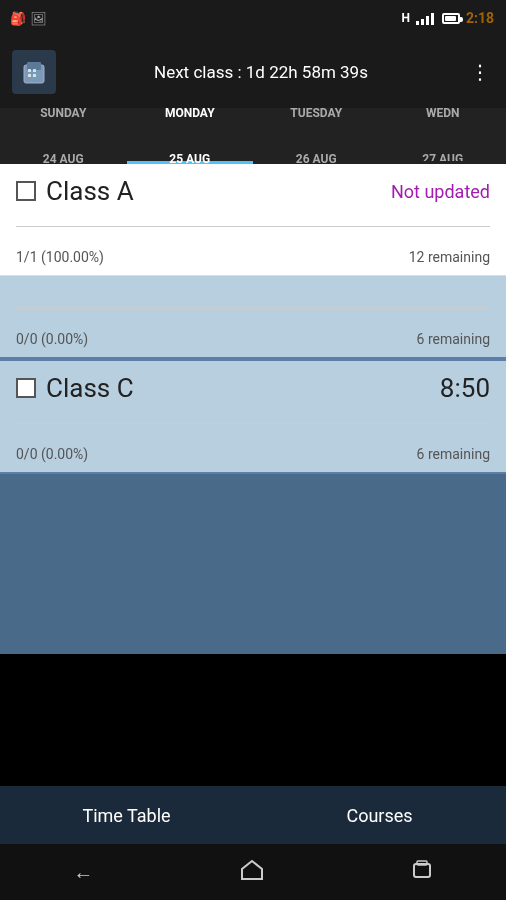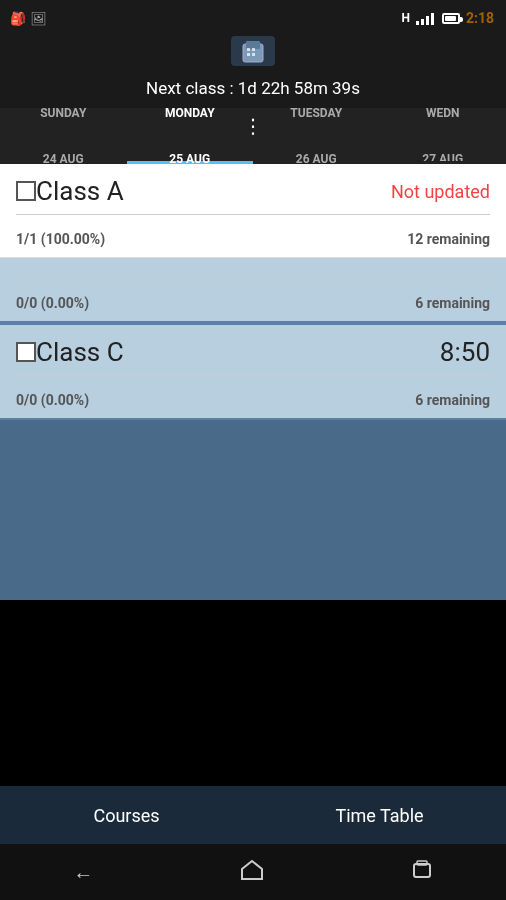--- a/index.html
+++ b/index.html
@@ -42,21 +42,20 @@
 
     
     #top-bar {
       width: 100%;
       height: 72px;
       background: #1a1a1a;
       display: flex;
       align-items: center;
       padding: 0 12px;
       gap: 12px;
-      flex-direction: column;
     }
     .app-icon {
       width: 44px;
       height: 44px;
       background: #2a3a4a;
       border-radius: 4px;
       display: flex;
       align-items: center;
       justify-content: center;
       font-size: 22px;
@@ -131,49 +130,49 @@
     }
     .class-header {
       display: flex;
       align-items: center;
       justify-content: space-between;
       margin-bottom: 6px;
     }
     .class-left {
       display: flex;
       align-items: center;
+      gap: 10px;
     }
     .class-checkbox {
       width: 20px;
       height: 20px;
       border: 2px solid #555;
       background: #fff;
       flex-shrink: 0;
     }
     .class-name {
       font-size: 26px;
       color: #222;
       font-weight: normal;
     }
     .class-status {
       font-size: 18px;
-      color: #ef4444;
+      color: #a21caf;
     }
     .class-time {
       font-size: 26px;
       color: #222;
     }
     .class-footer {
       display: flex;
       justify-content: space-between;
       align-items: center;
       border-top: 1px solid #ccc;
-      padding-top: 16px;
-      margin-top: 8px;
-      font-weight: bold;
+      padding-top: 22px;
+      margin-top: 20px;
     }
     .class-progress {
       font-size: 14px;
       color: #555;
     }
     .class-remaining {
       font-size: 14px;
       color: #555;
     }
 
@@ -353,24 +352,24 @@
       <span class="class-remaining">6 remaining</span>
     </div>
   </div>
 
   <div class="blue-spacer"></div>
 
 </div>
 
 <div id="bottom-nav">
   <div class="bottom-nav-item">
+    <span>Time Table</span>
+  </div>
+  <div class="bottom-nav-item">
     <span>Courses</span>
-  </div>
-  <div class="bottom-nav-item">
-    <span>Time Table</span>
   </div>
 </div>
 
 <div id="system-nav">
   <span class="sys-nav-btn">←</span>
   <span class="sys-nav-btn" style="font-size:22px;">
     
     <svg width="24" height="22" viewBox="0 0 24 22">
       <polygon points="12,2 22,10 22,20 2,20 2,10" fill="none" stroke="#ccc" stroke-width="2"></polygon>
     </svg>

